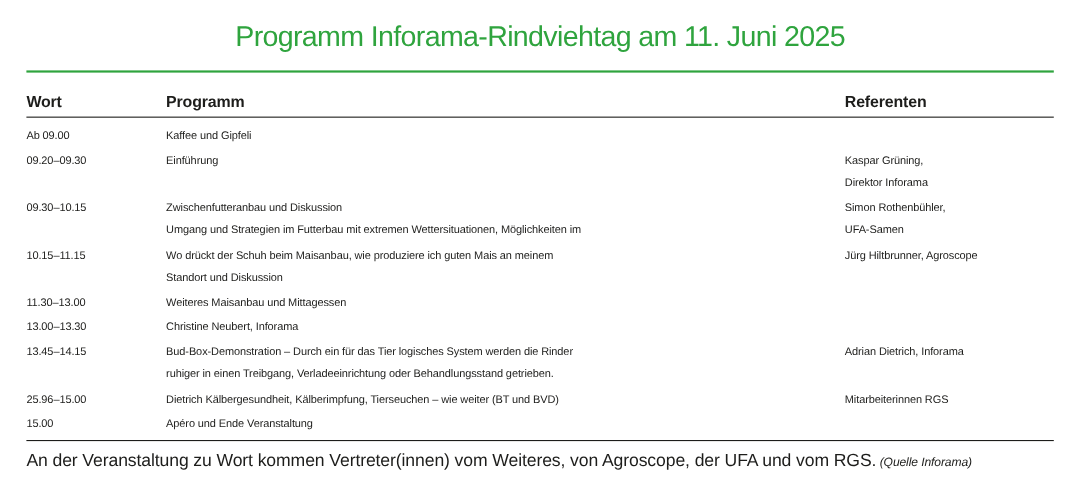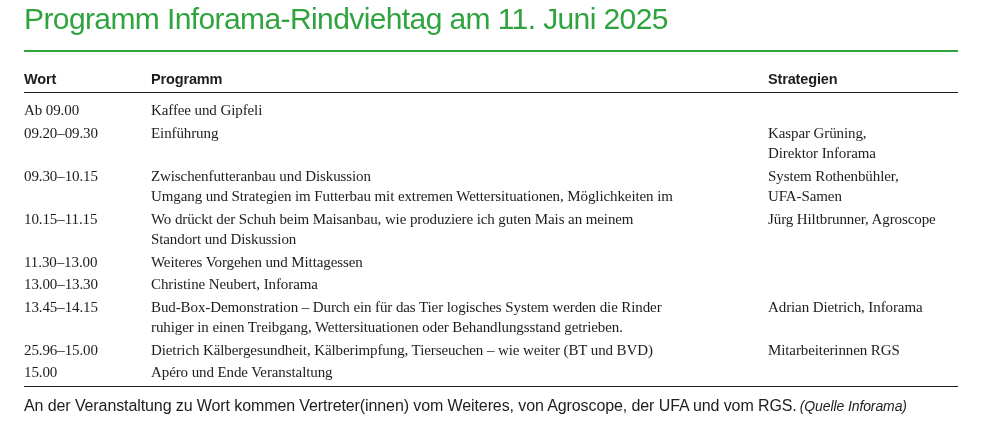--- a/index.html
+++ b/index.html
@@ -15,85 +15,86 @@
     font-family: "Liberation Sans", sans-serif;
     color: var(--text);
   }
   .page {
     width: 982px;
     height: 440px;
     padding: 0 24px;
     background: #ffffff;
   }
   .doc-title {
-    font-size: 30px;
+    margin-top: 14px;
+    font-size: 26px;
     font-weight: 400;
     letter-spacing: -0.6px;
     line-height: 38px;
     color: var(--accent);
     white-space: nowrap;
+    text-align: center;
   }
   .green-rule {
     margin-top: 12px;
     height: 2px;
     background: var(--accent);
   }
   .table-header {
     margin-top: 19px;
     display: flex;
     font-size: 14.5px;
     font-weight: 700;
     letter-spacing: -0.15px;
     padding-bottom: 5px;
     border-bottom: 1.5px solid var(--text);
   }
   .rows { margin-top: 7px; }
   .row {
     display: flex;
-    font-size: 15px;
+    font-size: 10px;
     line-height: 20.5px;
     letter-spacing: -0.1px;
     margin-bottom: 2px;
-    font-family: Liberation Serif, serif;
   }
   .col-time    { width: 127px; flex: none; }
   .col-program { width: 617px; flex: none; }
   .col-referent{ flex: 1; min-width: 0; }
   .line { white-space: nowrap; }
   .bottom-rule {
     margin-top: 3px;
     height: 0;
     border-top: 1.5px solid var(--text);
   }
   .caption {
     margin-top: 8px;
     font-size: 16px;
     line-height: 21px;
     letter-spacing: -0.1px;
     white-space: nowrap;
   }
   .caption .source {
-    font-size: 14px;
+    font-size: 11px;
     font-style: italic;
     margin-left: 3px;
   }
 </style>
 </head>
 <body>
 
 <div class="page">
 
   <h1 class="doc-title">Programm Inforama-Rindviehtag am 11. Juni 2025</h1>
 
   <div class="green-rule"></div>
 
   <div class="table-header">
     <div class="col-time">Wort</div>
     <div class="col-program">Programm</div>
-    <div class="col-referent">Strategien</div>
+    <div class="col-referent">Referenten</div>
   </div>
 
   <div class="rows">
     <div class="row">
       <div class="col-time">Ab 09.00</div>
       <div class="col-program">
           <div class="line">Kaffee und Gipfeli</div>
         </div>
       <div class="col-referent"></div>
     </div>
@@ -109,56 +110,56 @@
         </div>
     </div>
 
     <div class="row">
       <div class="col-time">09.30–10.15</div>
       <div class="col-program">
           <div class="line">Zwischenfutteranbau und Diskussion</div>
           <div class="line">Umgang und Strategien im Futterbau mit extremen Wettersituationen, Möglichkeiten im</div>
         </div>
       <div class="col-referent">
-          <div class="line">System Rothenbühler,</div>
+          <div class="line">Simon Rothenbühler,</div>
           <div class="line">UFA-Samen</div>
         </div>
     </div>
 
     <div class="row">
       <div class="col-time">10.15–11.15</div>
       <div class="col-program">
           <div class="line">Wo drückt der Schuh beim Maisanbau, wie produziere ich guten Mais an meinem</div>
           <div class="line">Standort und Diskussion</div>
         </div>
       <div class="col-referent">
           <div class="line">Jürg Hiltbrunner, Agroscope</div>
         </div>
     </div>
 
     <div class="row">
       <div class="col-time">11.30–13.00</div>
       <div class="col-program">
-          <div class="line">Weiteres Vorgehen und Mittagessen</div>
+          <div class="line">Weiteres Maisanbau und Mittagessen</div>
         </div>
       <div class="col-referent"></div>
     </div>
 
     <div class="row">
       <div class="col-time">13.00–13.30</div>
       <div class="col-referent">
           <div class="line">Christine Neubert, Inforama</div>
         </div>
     </div>
 
     <div class="row">
       <div class="col-time">13.45–14.15</div>
       <div class="col-program">
           <div class="line">Bud-Box-Demonstration – Durch ein für das Tier logisches System werden die Rinder</div>
-          <div class="line">ruhiger in einen Treibgang, Wettersituationen oder Behandlungsstand getrieben.</div>
+          <div class="line">ruhiger in einen Treibgang, Verladeeinrichtung oder Behandlungsstand getrieben.</div>
         </div>
       <div class="col-referent">
           <div class="line">Adrian Dietrich, Inforama</div>
         </div>
     </div>
 
     <div class="row">
       <div class="col-time">25.96–15.00</div>
       <div class="col-program">
           <div class="line">Dietrich Kälbergesundheit, Kälberimpfung, Tierseuchen – wie weiter (BT und BVD)</div>

